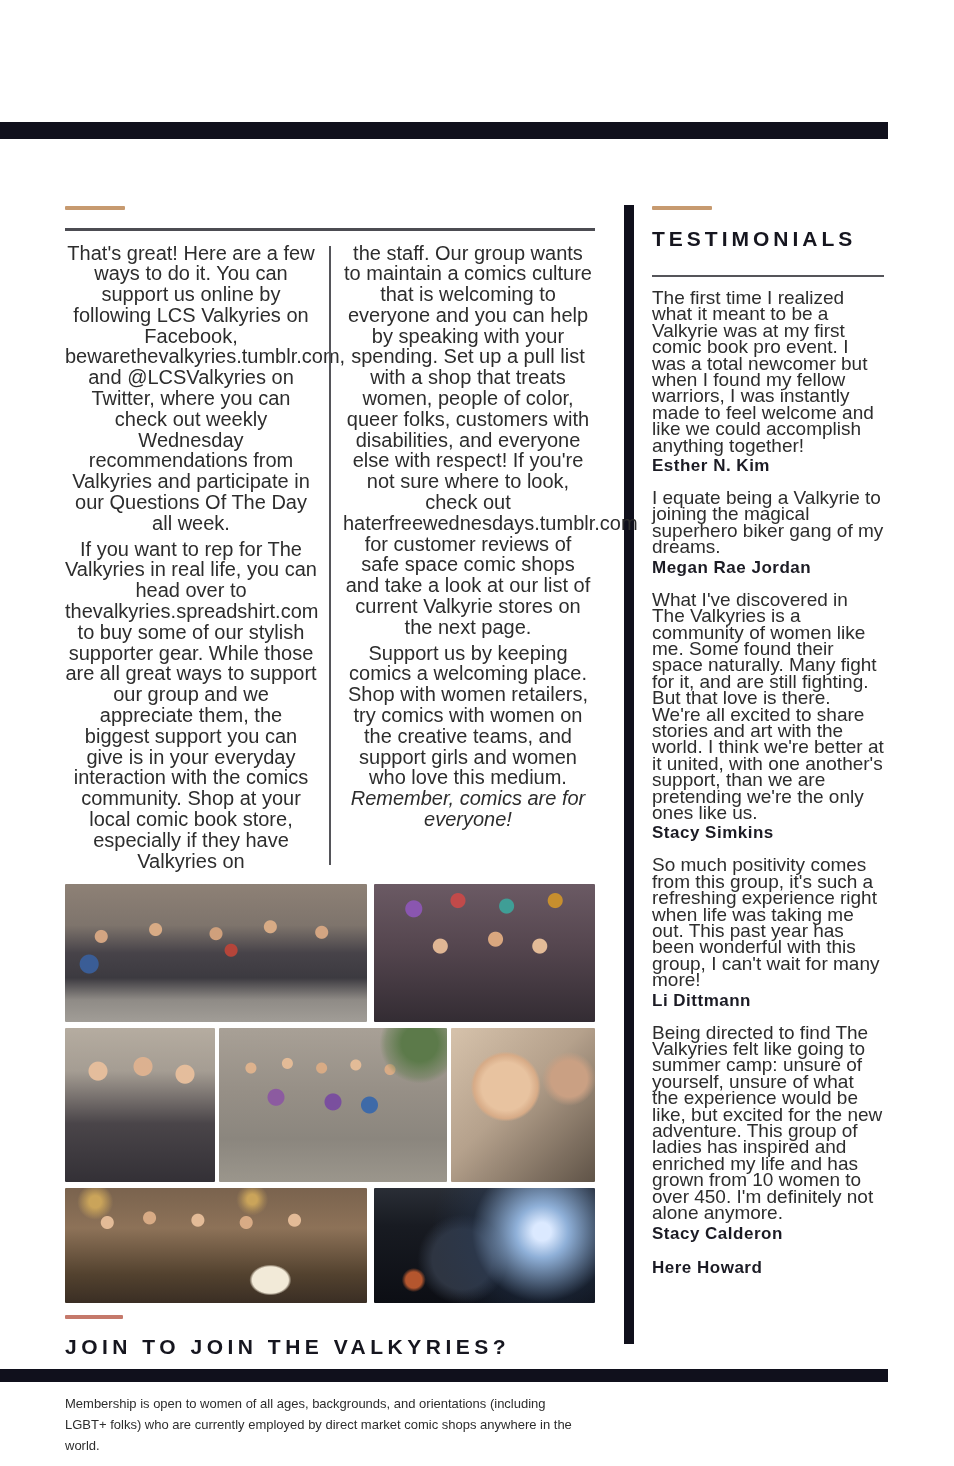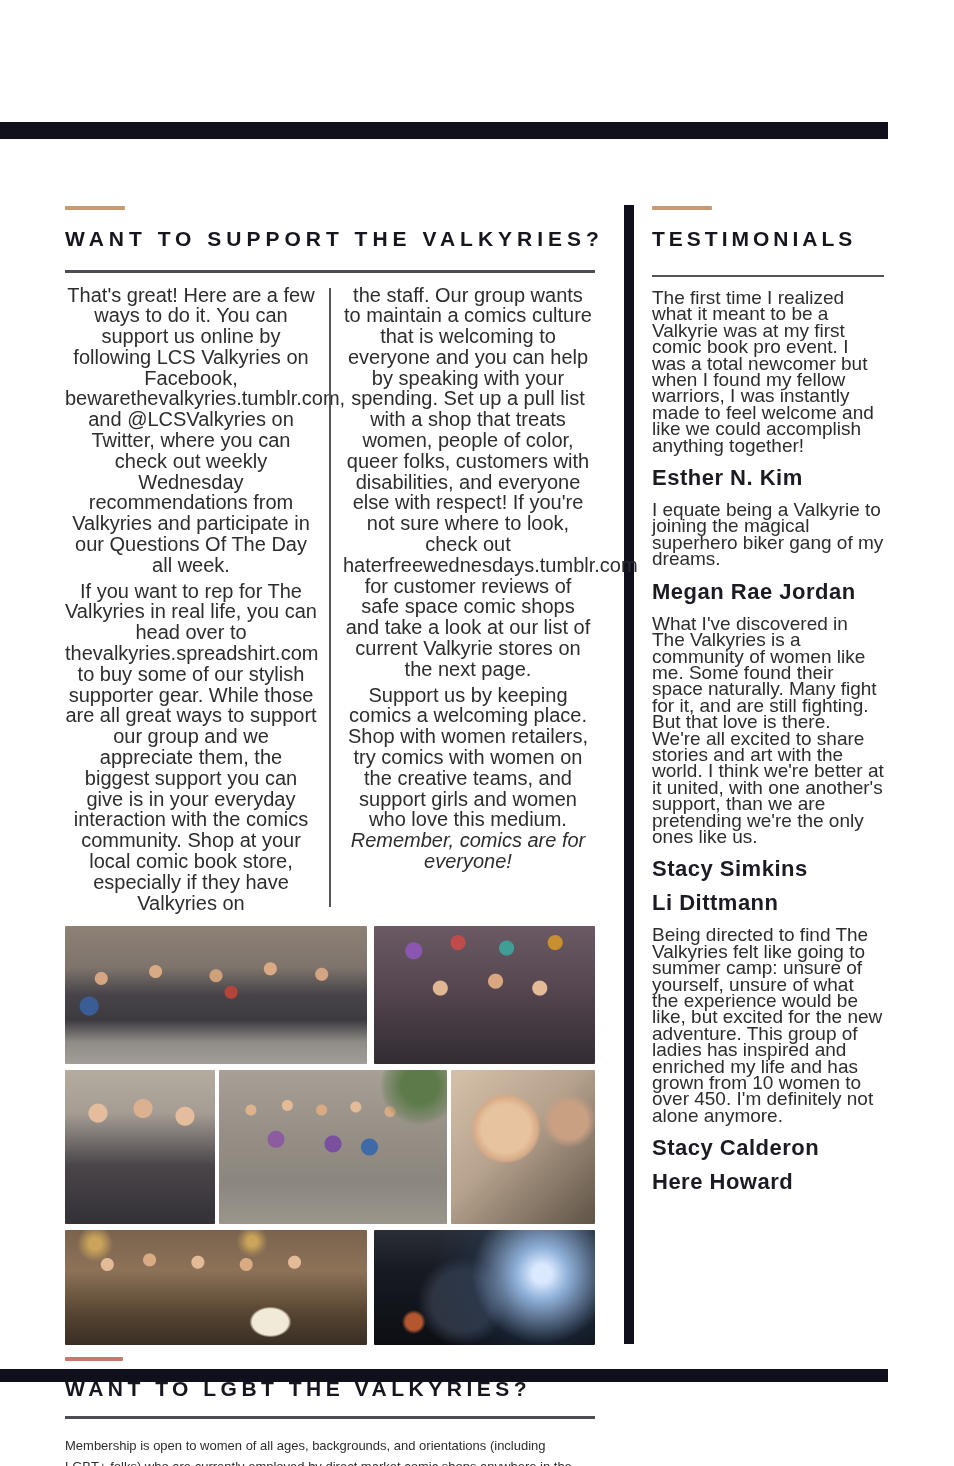--- a/index.html
+++ b/index.html
@@ -111,31 +111,30 @@
   .join-dash { margin-top:12px; }
   .join-title { margin-top:15px; }
   .join-rule { margin-top:14px; }
   .join-p { margin-top:16px; font-size:13px; line-height:21px; width:524px; }
   .join-p2 { margin-top:14px; }
 
   
   .t-list { margin-top:13px; }
   .t-item { margin-bottom:14px; }
   .t-quote { font-size:19px; line-height:16.4px; color:#2d2d2d; }
-  .t-name { font-size:22px; font-weight:bold; letter-spacing:0.5px; color:#1b1b24; margin-top:14px; line-height:20px; }
+  .t-name { font-size:17px; font-weight:bold; letter-spacing:0.5px; color:#1b1b24; margin-top:2px; line-height:20px; }
 </style>
 </head>
 <body>
 
 <div class="bar bar-top"></div>
 <div class="vdivider"></div>
 
 <main class="main">
   <div class="dash dash-tan"></div>
-  <h1 class="section-title">WANT TO SUPPORT THE VALKYRIES?</h1>
   <hr class="rule">
 
   <div class="cols">
     <div class="col">
       <p>That's great! Here are a few ways to do it. You can support us online by following LCS Valkyries on Facebook, bewarethevalkyries.tumblr.com, and @LCSValkyries on Twitter, where you can check out weekly Wednesday recommendations from Valkyries and participate in our Questions Of The Day all week.</p>
       <p>If you want to rep for The Valkyries in real life, you can head over to thevalkyries.spreadshirt.com to buy some of our stylish supporter gear. While those are all great ways to support our group and we appreciate them, the biggest support you can give is in your everyday interaction with the comics community. Shop at your local comic book store, especially if they have Valkyries on</p>
     </div>
     <div class="col-divider"></div>
     <div class="col col-right">
       <p>the staff. Our group wants to maintain a comics culture that is welcoming to everyone and you can help by speaking with your spending. Set up a pull list with a shop that treats women, people of color, queer folks, customers with disabilities, and everyone else with respect! If you're not sure where to look, check out haterfreewednesdays.tumblr.com for customer reviews of safe space comic shops and take a look at our list of current Valkyrie stores on the next page.</p>
@@ -154,21 +153,21 @@
       <div class="ph ph-e photo5" role="img" aria-label="Two Valkyries smiling close together indoors"></div>
     </div>
     <div class="crow">
       <div class="ph ph-f photo6" role="img" aria-label="Valkyries holding artwork prints at an indoor event"></div>
       <div class="ph ph-g photo7" role="img" aria-label="Darkened auditorium with an audience and a bright stage light"></div>
     </div>
   </div>
 
   <section>
     <div class="dash dash-salmon join-dash"></div>
-    <h1 class="section-title join-title">WANT TO LGBT THE VALKYRIES?</h1>
+    <h1 class="section-title join-title">JOIN TO JOIN THE VALKYRIES?</h1>
     <hr class="rule join-rule">
     <p class="join-p">Membership is open to women of all ages, backgrounds, and orientations (including LGBT+ folks) who are currently employed by direct market comic shops anywhere in the world.</p>
   </section>
 </main>
 
 <aside class="sidebar">
   <div class="dash dash-tan"></div>
   <h1 class="section-title">TESTIMONIALS</h1>
   <hr class="rule">
   <div class="t-list">
@@ -182,20 +181,21 @@
         <p class="t-quote">I equate being a Valkyrie to joining the magical superhero biker gang of my dreams.</p>
         <p class="t-name">Megan Rae Jordan</p>
       </div>
 
       <div class="t-item">
         <p class="t-quote">What I've discovered in The Valkyries is a community of women like me. Some found their space naturally. Many fight for it, and are still fighting. But that love is there. We're all excited to share stories and art with the world. I think we're better at it united, with one another's support, than we are pretending we're the only ones like us.</p>
         <p class="t-name">Stacy Simkins</p>
       </div>
 
       <div class="t-item">
+        <p class="t-quote">So much positivity comes from this group, it's such a refreshing experience right when life was taking me out. This past year has been wonderful with this group, I can't wait for many more!</p>
         <p class="t-name">Li Dittmann</p>
       </div>
 
 
       <div class="t-item">
         <p class="t-quote">Being directed to find The Valkyries felt like going to summer camp: unsure of yourself, unsure of what the experience would be like, but excited for the new adventure. This group of ladies has inspired and enriched my life and has grown from 10 women to over 450. I'm definitely not alone anymore.</p>
         <p class="t-name">Stacy Calderon</p>
       </div>
 
       <div class="t-item">

